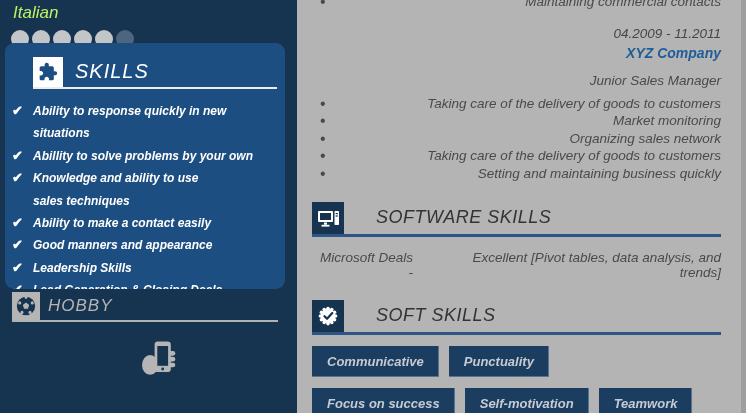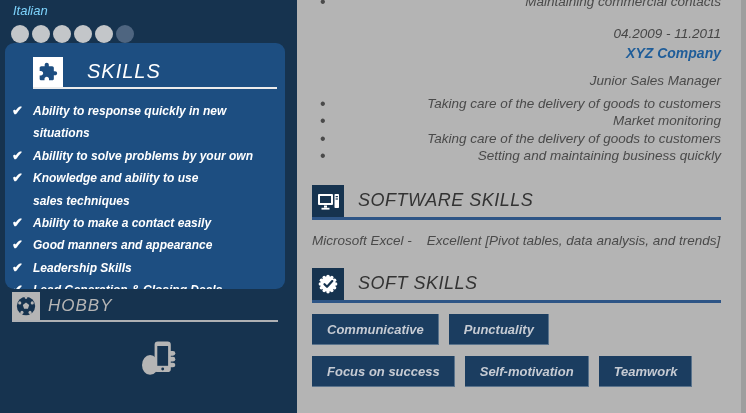--- a/index.html
+++ b/index.html
@@ -6,31 +6,31 @@
   html,body { background:#888; }
   .stage {
     position:relative; width:746px; height:413px; overflow:hidden;
     background:#B4B4B4;
     font-family:"Liberation Sans", sans-serif;
     font-style:italic;
   }
   
   .sidebar { position:absolute; left:0; top:0; width:297px; height:100%; background:#16334F; }
   .lang { padding:3px 0 0 13px; }
-  .lang-name { color:#7dd3fc; font-size:13px; }
+  .lang-name { color:#bef264; font-size:17px; }
   .dots { display:flex; gap:3px; margin:7px 0 0 -2px; }
   .dot { width:18px; height:18px; border-radius:50%; background:#4E6580; }
   .dot.filled { background:#C3C6C9; }
 
   .skills-panel {
     position:absolute; left:5px; top:43px; width:280px; height:246px;
     background:#1D4E81; border-radius:9px; overflow:hidden;
   }
   .panel-head {
-    display:flex; align-items:flex-end; gap:24px;
+    display:flex; align-items:flex-end; gap:12px;
     margin:14px 8px 0 28px; border-bottom:2px solid #ECECEC;
   }
   .icon-box { display:flex; align-items:center; justify-content:center; flex:0 0 auto; }
   .white-box { width:30px; height:30px; background:#FFFFFF; }
   .panel-title { color:#FFFFFF; font-size:20px; font-weight:400; letter-spacing:1px; padding-bottom:4px; }
   .skills-list { list-style:none; margin:11px 4px 0 5px; color:#FFFFFF; font-size:12px; font-weight:600; }
   .skills-list li { position:relative; padding-left:23px; line-height:22.4px; }
   .skills-list li::before { content:"\2714"; position:absolute; left:2px; top:0; font-size:13px; font-style:normal; }
   .skills-list li:nth-child(3) { max-width:215px; }
 
@@ -49,21 +49,21 @@
   .job-bullets { list-style:none; }
   .job-bullets li { position:relative; padding-left:25px; line-height:17.5px; font-size:13.5px; }
   .job-bullets li::before { content:"\2022"; position:absolute; left:8px; font-size:16px; font-style:normal; }
   .cut-top { margin-top:-7px; }
   .job { margin-top:15px; }
   .job-dates { font-size:13.5px; line-height:16px; color:#474747; }
   .job-company { margin-top:3px; font-size:14px; font-weight:700; color:#1F5D99; }
   .job-role { margin-top:12px; font-size:13.5px; }
   .job .job-bullets { margin-top:7px; }
 
-  .main-head { display:flex; align-items:flex-end; gap:14px; border-bottom:3px solid #2E5586; margin-top:20px; }
+  .main-head { display:flex; align-items:flex-end; gap:32px; border-bottom:3px solid #2E5586; margin-top:20px; }
   .navy-box { width:32px; height:32px; background:#16334F; }
   .main-title { font-size:18px; font-weight:400; color:#333333; letter-spacing:0.5px; padding-bottom:6px; }
   .excel-line { margin-top:13px; font-size:13.5px; display:flex; gap:15px; }
   .badges { margin-top:11px; display:flex; flex-wrap:wrap; gap:11px 10px; width:382px; }
   .badge {
     background:#1B3D60; color:#C6CBD3; font-size:13px; font-weight:600;
     padding:8px 15px; box-shadow: inset -1px -1px 0 rgba(255,255,255,0.28);
   }
   .right-edge { position:absolute; right:0; top:0; width:5px; height:100%; background:#9E9E9E; }
 </style>
@@ -157,20 +157,21 @@
     </ul>
 
     <div class="job">
       <div class="job-dates">04.2009 - 11.2011</div>
       <div class="job-company">XYZ Company</div>
       <div class="job-role">Junior Sales Manager</div>
       <ul class="job-bullets">
 
       <li>Taking care of the delivery of goods to customers</li>
           <li>Market monitoring</li>
+          <li>Organizing sales network</li>
           <li>Taking care of the delivery of goods to customers</li>
           <li>Setting and maintaining business quickly</li>
         </ul>
     </div>
 
     <section>
       <header class="main-head">
         <span class="icon-box navy-box">
           <svg width="24" height="24" viewBox="0 0 24 24">
             <g fill="#FFFFFF">
@@ -180,21 +181,21 @@
               <rect x="18.5" y="5" width="4.5" height="14" rx="0.8"></rect>
             </g>
             <rect x="4" y="7" width="11" height="7" fill="#16334F"></rect>
             <rect x="19.6" y="7" width="2.3" height="1.2" fill="#16334F"></rect>
             <rect x="19.6" y="9.4" width="2.3" height="1.2" fill="#16334F"></rect>
           </svg>
         </span>
         <h2 class="main-title">SOFTWARE SKILLS</h2>
       </header>
       <p class="excel-line">
-        <span>Microsoft Excel -</span>
+        <span>Microsoft Deals -</span>
         <span>Excellent [Pivot tables, data analysis, and trends]</span>
       </p>
     </section>
 
     <section>
       <header class="main-head">
         <span class="icon-box navy-box">
           <svg width="24" height="24" viewBox="0 0 32 32">
             <g fill="#FFFFFF">
               <circle cx="16" cy="16" r="10"></circle>

